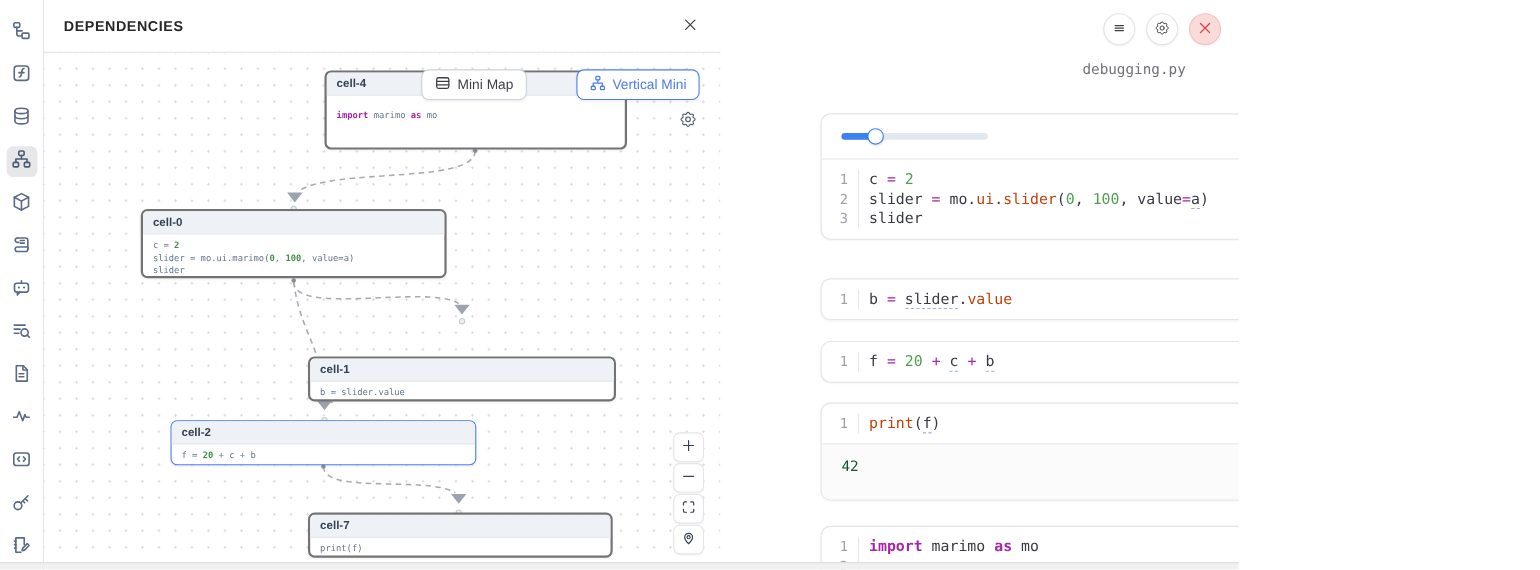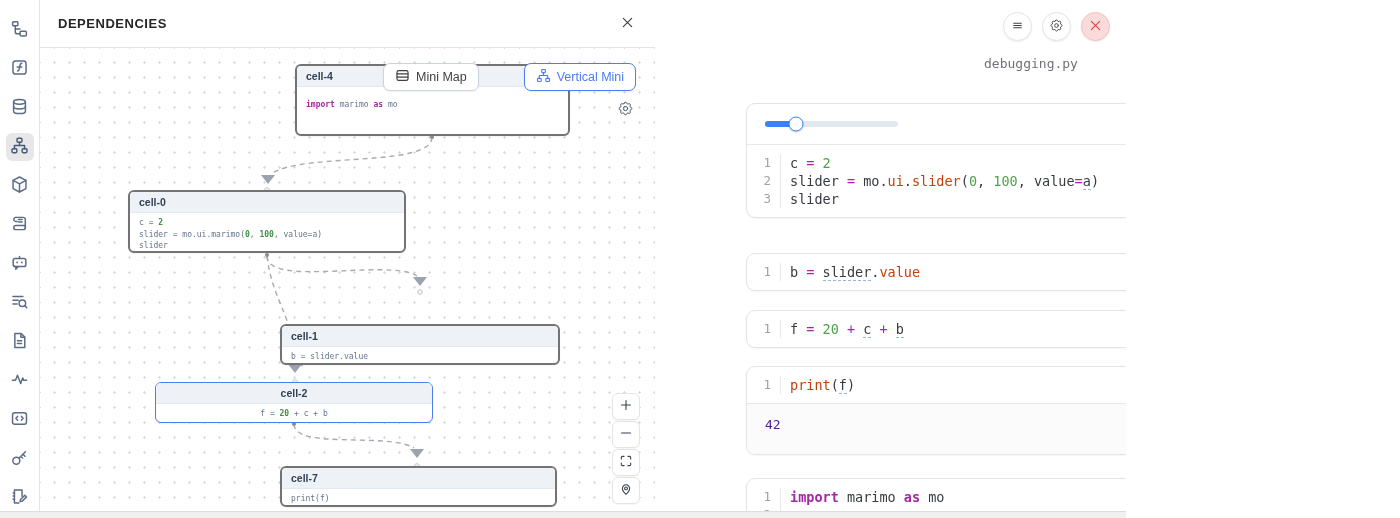--- a/index.html
+++ b/index.html
@@ -23,21 +23,21 @@
   .panel-title { font-size:13px; font-weight:bold; letter-spacing:.04em; color:#27272a; }
   .panel-close { position:absolute; right:16px; top:12px; width:24px; height:24px; border:none;
     background:transparent; color:#3f3f46; cursor:pointer; display:flex; align-items:center; justify-content:center; }
   .panel-close svg { width:15px; height:15px; }
   .graph-canvas { position:absolute; left:0; top:48px; width:615px; height:463px;
     background-image:radial-gradient(#dcdcdf 1px, transparent 1.2px); background-size:15px 15px; background-position:7px 7px; }
   #edges { position:absolute; left:0; top:0; width:615px; height:518px; z-index:1; pointer-events:none; }
 
   .node { position:absolute; background:#fff; border:2px solid #737373; border-radius:6px;
     z-index:2; overflow:hidden; box-shadow:0 1px 2px rgba(15,23,42,.05); cursor:pointer; }
-  .node.selected { border:1.6px solid #4c7cf3;text-align:center; }
+  .node.selected { border:1.6px solid #4c7cf3; }
   .node-header { background:#eef2f6; border-bottom:1px solid #e3e9f0; padding:4px 9px;
     font-size:10.5px; font-weight:bold; color:#334155; }
   .node-body { padding:4px 9px 5px 9px; font-family:"DejaVu Sans Mono", monospace; font-size:8px; line-height:11.5px; color:#64748b; white-space:pre; }
   .node-body.loose { padding-top:7px; line-height:21px; }
   .node .tok-p { color:#64748b; } .node .tok-kw { color:#a626a4; font-weight:bold; }
   .node .tok-num { color:#3f9144; font-weight:bold; }
 
   .graph-toolbar { position:absolute; left:305px; top:63px; display:flex; gap:7px; z-index:4; }
   .gbtn { display:flex; align-items:center; gap:6px; height:28px; padding:0 11px; background:#fff;
     border:1px solid #cdd3db; border-radius:7px; font-size:12.5px; color:#3f3f46; cursor:pointer;
@@ -66,21 +66,21 @@
   .slider-thumb { position:absolute; top:50%; left:23%; width:15px; height:15px; border-radius:50%;
     background:#fff; border:1.5px solid #3b82f6; transform:translate(-50%,-50%); box-shadow:0 1px 2px rgba(0,0,0,.15); }
   .code-area { display:flex; padding:9px 0; cursor:text; }
   .gutter { width:34px; flex:0 0 34px; border-right:1px solid #e8e8eb; text-align:right; padding-right:9px;
     font-family:"DejaVu Sans Mono", monospace; font-size:12.5px; line-height:18px; color:#a1a1aa; }
   .code-lines { padding-left:9px; font-family:"DejaVu Sans Mono", monospace; font-size:13.5px; line-height:18px; white-space:pre; color:#383a42; }
   .tok-p { color:#383a42; } .tok-kw { color:#a626a4; font-weight:bold; } .tok-num { color:#50a14f; }
   .tok-op { color:#a626a4; } .tok-fn { color:#c2410c; }
   .tok-und { color:#383a42; border-bottom:1.5px dashed #9cb3d4; }
   .cell-output { border-top:1px solid #e8e8eb; background:#fbfbfc; padding:13px 18px 22px 18px;
-    font-family:"DejaVu Sans Mono", monospace; font-size:13px; color:#4c1d95; }
+    font-family:"DejaVu Sans Mono", monospace; font-size:13px; color:#14532d; }
 
   .nb-actions-sq { position:absolute; left:690px; top:250px; display:flex; flex-direction:column; gap:7px; }
   .sqbtn { width:36px; height:36px; background:#fff; border:1px solid #e4e4e7; border-radius:9px;
     display:flex; align-items:center; justify-content:center; color:#52525b; cursor:pointer;
     box-shadow:0 1px 2px rgba(15,23,42,.05); }
   .sqbtn svg { width:18px; height:18px; }
   .nb-actions-ci { position:absolute; left:691px; top:376px; display:flex; flex-direction:column; gap:7px; }
   .cibtn { width:34px; height:34px; background:#fff; border:1px solid #e4e4e7; border-radius:50%;
     display:flex; align-items:center; justify-content:center; color:#52525b; cursor:pointer;
     box-shadow:0 1px 2px rgba(15,23,42,.05); }

